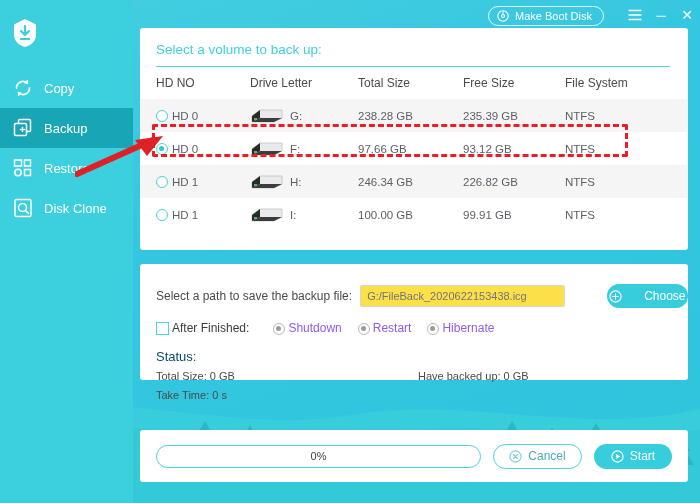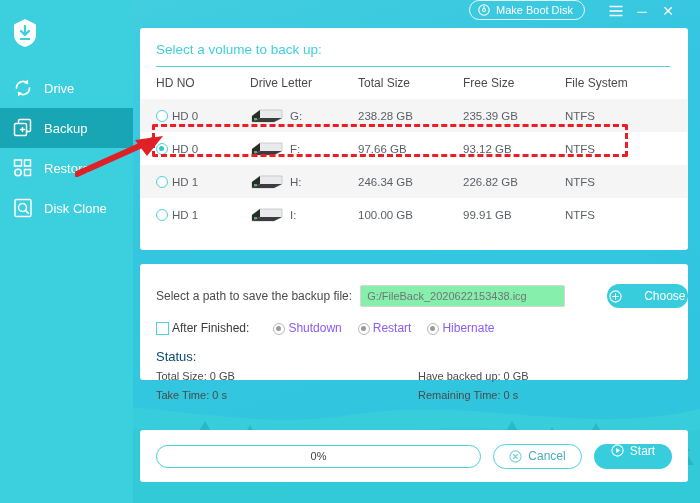--- a/index.html
+++ b/index.html
@@ -54,22 +54,22 @@
     cursor: pointer;
   }
   .nav-item .ico { width: 22px; height: 22px; flex: 0 0 22px; margin-right: 10px; }
   .nav-item.active { background: #19a6b4; }
   .nav-label { white-space: nowrap; }
 
   
   .topbar {
     position: absolute; left: 133px; top: 0;
     width: 567px; height: 26px;
-    display: flex; align-items: flex-start; justify-content: flex-end;
-    padding-right: 19px;
+    display: flex; align-items: flex-end; justify-content: flex-end;
+    padding-right: 0;
     z-index: 6;
   }
   .boot-btn {
     display: flex; align-items: center; gap: 6px;
     height: 20px;
     border: 1px solid rgba(255,255,255,.85);
     border-radius: 10px;
     padding: 0 11px 0 8px;
     color: #ffffff;
     font-size: 11px;
@@ -157,21 +157,21 @@
 
   
   .row-path {
     display: flex; align-items: center;
     padding: 20px 0 0 16px;
   }
   .row-path .lbl { font-size: 12px; color: #4a4a4a; margin-right: 8px; white-space: nowrap; }
   .path-input {
     width: 239px; height: 22px;
     border: 1px solid #d6d6d6; border-radius: 2px;
-    background: #86efac;
+    background: #fde047;
     font-family: "Liberation Sans", sans-serif;
     font-size: 11px; color: #6f757c;
     padding: 10px 6px;
   }
   .choose-btn {
     margin-left: 42px;
     display: flex; align-items: center; justify-content: center; gap: 22px;
     width: 96px; height: 24px;
     background: #37cddc; border: none; border-radius: 12px;
     color: #fff; font-size: 12px; cursor: pointer;
@@ -234,21 +234,21 @@
     font-size: 11px; color: #3f4348;
   }
   .cancel-btn {
     display: flex; align-items: center; justify-content: center; gap: 6px;
     width: 89px; height: 25px;
     border: 1px solid #4ed3df; border-radius: 13px;
     background: #fff; color: #48aeb8; font-size: 12px; cursor: pointer;
     font-family: "Liberation Sans", sans-serif;
   }
   .start-btn {
-    display: flex; align-items: flex-start; justify-content: center; gap: 6px;
+    display: flex; align-items: center; justify-content: center; gap: 6px;
     width: 78px; height: 25px;
     border: none; border-radius: 13px;
     background: #37cddc; color: #fff; font-size: 12px; cursor: pointer;
     font-family: "Liberation Sans", sans-serif;
   }
 </style>
 </head>
 <body>
 
 <div id="app">
@@ -283,21 +283,21 @@
     </div>
 
     <div class="nav">
 
       <div class="nav-item">
         <svg class="ico" viewBox="0 0 22 22">
           <path d="M4.5 11 a6.5 6.5 0 0 1 11 -4.7 M17.5 11 a6.5 6.5 0 0 1 -11 4.7" fill="none" stroke="#ffffff" stroke-width="1.7" stroke-linecap="round"></path>
           <path d="M15.8 2.6 l0.2 4.2 l-4.2 -0.5 z" fill="#ffffff"></path>
           <path d="M6.2 19.4 l-0.2 -4.2 l4.2 0.5 z" fill="#ffffff"></path>
         </svg>
-        <span class="nav-label">Drive</span>
+        <span class="nav-label">Copy</span>
       </div>
 
       <div class="nav-item active">
         <svg class="ico" viewBox="0 0 22 22">
           <rect x="6.5" y="2.5" width="12" height="12" rx="1.2" fill="none" stroke="#ffffff" stroke-width="1.5"></rect>
           <rect x="2.5" y="6.5" width="12" height="12" rx="1.2" fill="#19a6b4" stroke="#ffffff" stroke-width="1.5"></rect>
           <path d="M8.5 12.5 h4 M10.5 10.5 v4" stroke="#ffffff" stroke-width="1.5" stroke-linecap="round"></path>
         </svg>
         <span class="nav-label">Backup</span>
       </div>
@@ -492,21 +492,20 @@
         <span class="radio-dis"></span>
         <span>Hibernate</span>
       </span>
     </div>
 
     <div class="status-head">Status:</div>
     <div class="status-grid">
       <span>Total Size: 0 GB</span>
       <span>Have backed up: 0 GB</span>
       <span>Take Time: 0 s</span>
-      <span>Remaining Time: 0 s</span>
     </div>
   </div>
 
   <div class="panel panel-actions">
     <div class="actions-inner">
       <div class="progress">
         <div class="progress-fill" style="width: 0%;"></div>
         <div class="progress-label">0%</div>
       </div>
       <button class="cancel-btn">

